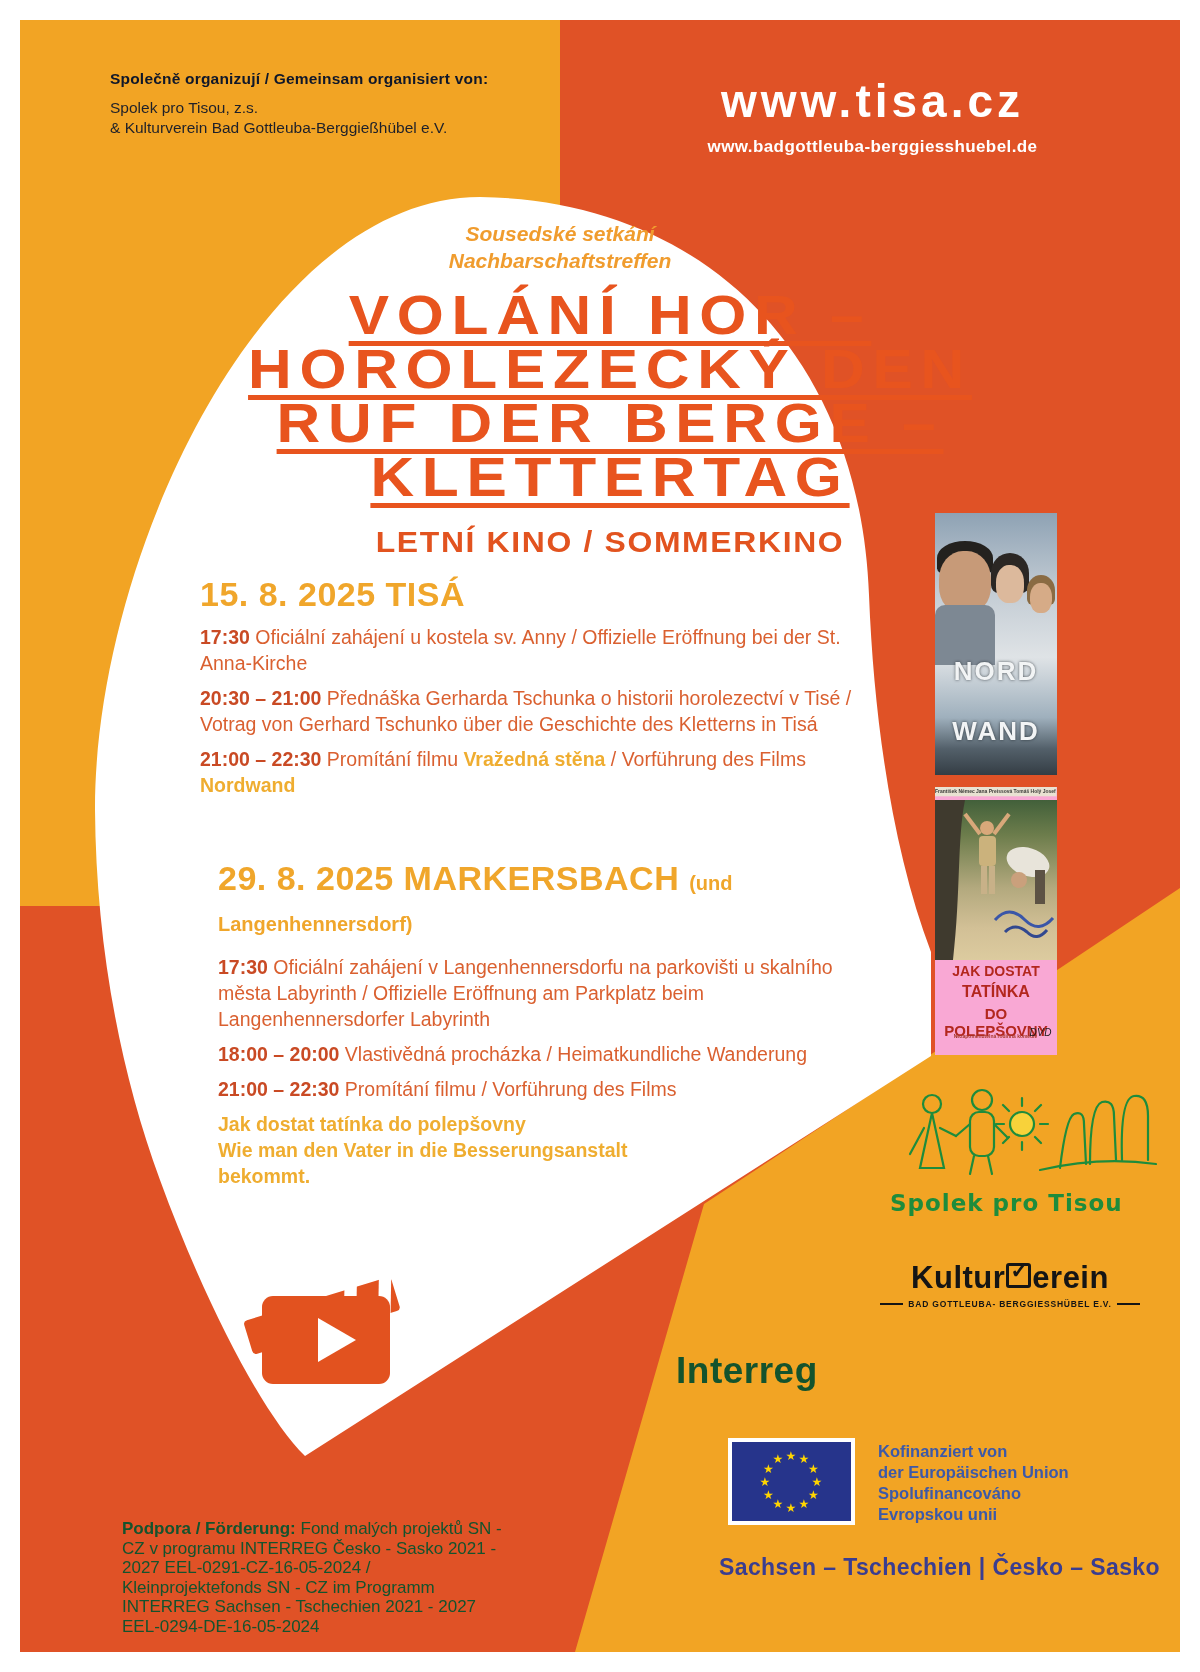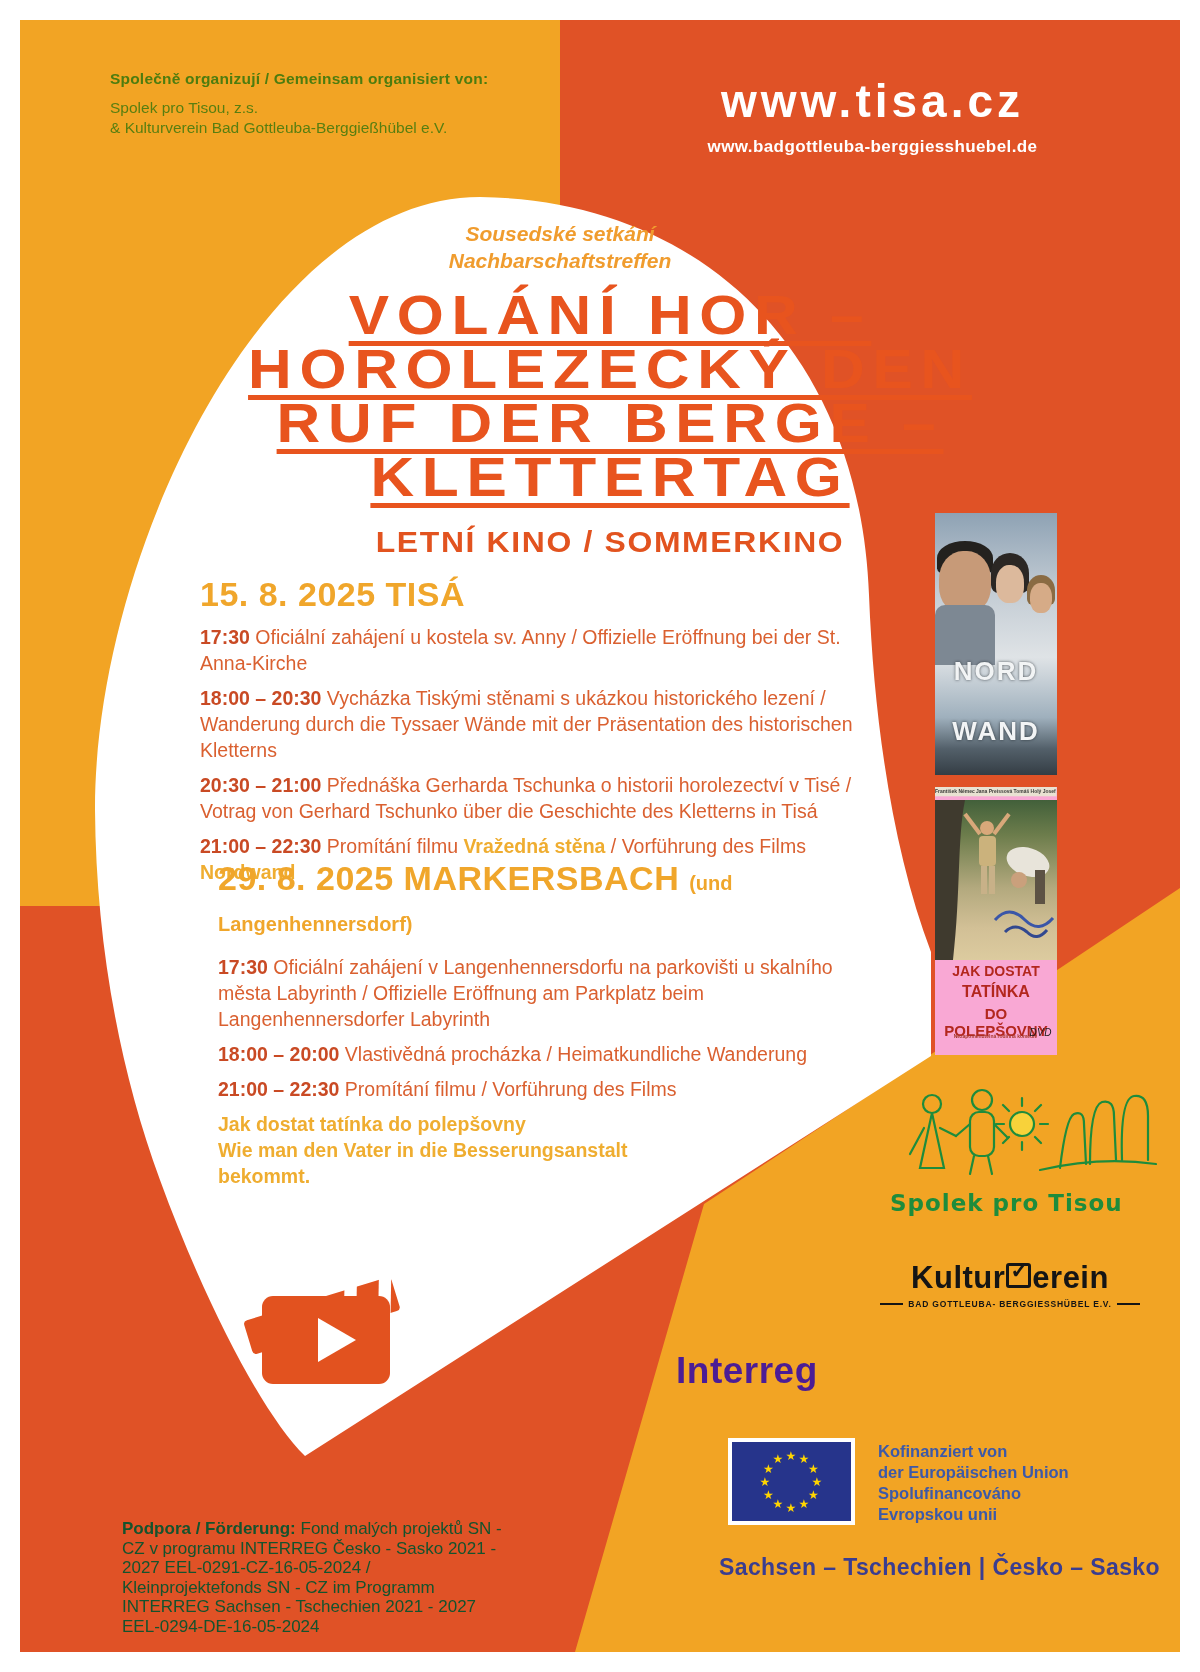--- a/index.html
+++ b/index.html
@@ -2,21 +2,21 @@
 <html><head>
 <meta charset="utf-8">
 <style>
   html,body{margin:0;padding:0;background:#ffffff;}
   .poster{position:relative;width:1200px;height:1672px;margin:0 auto;background:#ffffff;
           font-family:"Liberation Sans",sans-serif;overflow:hidden;}
   .abs{position:absolute;}
   #bg{position:absolute;left:0;top:0;}
 
   
-  .org{left:110px;top:70px;width:470px;color:#4d7c0f;}
+  .org{left:110px;top:70px;width:470px;color:#0f172a;}
   .org .b{font-weight:bold;font-size:15.5px;letter-spacing:.2px;}
   .org .l{font-size:15.5px;line-height:20px;margin-top:10px;opacity:.93;}
   .tisa{left:565px;top:0;width:615px;text-align:center;color:#fff;}
   .tisa .big{margin-top:74px;font-size:46px;font-weight:bold;letter-spacing:4px;}
   .tisa .small{margin-top:9px;font-size:17px;font-weight:bold;letter-spacing:.4px;}
 
   
   .intro{left:210px;top:220px;width:700px;text-align:center;color:#F09C2E;
          font-size:21px;line-height:27px;font-style:italic;font-weight:bold;}
   .titleblock{left:170px;top:288px;width:880px;text-align:center;color:#E8541E;
@@ -62,21 +62,21 @@
   .spolek .lbl{margin-top:2px;color:#1E8C3C;font-weight:bold;font-size:23px;letter-spacing:1px;
                font-family:"DejaVu Sans",sans-serif;}
   .kultur{left:880px;top:1260px;width:260px;text-align:center;color:#151515;}
   .kultur .name{font-size:31px;font-weight:600;letter-spacing:.5px;}
   .kv-box{display:inline-block;width:19px;height:19px;border:3px solid #151515;border-radius:3px;
           position:relative;margin:0 1px;}
   .kv-box::after{content:"✓";position:absolute;left:1px;top:-8px;font-size:22px;font-weight:bold;}
   .kultur .sub{margin-top:3px;display:flex;align-items:center;gap:5px;font-size:8.5px;font-weight:bold;
                letter-spacing:.8px;color:#151515;}
   .kultur .sub .ln{flex:1;height:1.5px;background:#151515;}
-  .interreg{left:676px;top:1350px;font-size:37px;font-weight:bold;color:#4c1d95;letter-spacing:.5px;}
+  .interreg{left:676px;top:1350px;font-size:37px;font-weight:bold;color:#14532d;letter-spacing:.5px;}
   .euroreg{left:891px;top:1346px;display:flex;align-items:center;gap:9px;}
   .el-circle{width:56px;height:56px;border-radius:50%;background:#2BA9E0;position:relative;
              display:flex;justify-content:center;color:#fff;font-weight:bold;font-style:italic;
              font-size:21px;padding-top:4px;box-sizing:border-box;overflow:hidden;}
   .el-circle svg{position:absolute;left:0;bottom:2px;}
   .euroreg .t1{color:#7289B8;font-size:17px;letter-spacing:2.5px;}
   .euroreg .t2{color:#16356E;font-size:21px;font-weight:bold;letter-spacing:1.5px;margin-top:1px;}
 
   
   .euflag{left:728px;top:1438px;width:119px;height:79px;background:#26348B;border:4px solid #fff;}
@@ -125,21 +125,20 @@
     <div class="tl">VOLÁNÍ HOR –</div>
     <div class="tl">HOROLEZECKÝ DEN</div>
     <div class="tl">RUF DER BERGE –</div>
     <div class="tl">KLETTERTAG</div>
     <div class="kino">LETNÍ KINO / SOMMERKINO</div>
   </div>
 
   <div class="abs sched sched1">
       <div class="s-head">15. 8. 2025 TISÁ</div>
       <div class="s-item"><span class="s-time">17:30 </span><span>Oficiální zahájení u kostela sv. Anny / Offizielle Eröffnung bei der St. Anna-Kirche</span></div>
-      <div class="s-item"><span class="s-time">18:00 – 20:30 </span><span>Vycházka Tiskými stěnami s ukázkou historického lezení / Wanderung durch die Tyssaer Wände mit der Präsentation des historischen Kletterns</span></div>
       <div class="s-item"><span class="s-time">20:30 – 21:00 </span><span>Přednáška Gerharda Tschunka o historii horolezectví v Tisé / Votrag von Gerhard Tschunko über die Geschichte des Kletterns in Tisá</span></div>
       <div class="s-item"><span class="s-time">21:00 – 22:30 </span><span>Promítání filmu </span><span class="gold">Vražedná stěna</span><span> / Vorführung des Films </span><span class="gold">Nordwand</span></div>
     </div>
   <div class="abs sched sched2">
       <div class="s-head">29. 8. 2025 MARKERSBACH <span class="s-suffix">(und Langenhennersdorf)</span></div>
       <div class="s-item"><span class="s-time">17:30 </span><span>Oficiální zahájení v Langenhennersdorfu na parkovišti u skalního města Labyrinth / Offizielle Eröffnung am Parkplatz beim Langenhennersdorfer Labyrinth</span></div>
       <div class="s-item"><span class="s-time">18:00 – 20:00 </span><span>Vlastivědná procházka / Heimatkundliche Wanderung</span></div>
       <div class="s-item"><span class="s-time">21:00 – 22:30 </span><span>Promítání filmu / Vorführung des Films</span></div>
       <div class="s-film">Jak dostat tatínka do polepšovny</div>
       <div class="s-film">Wie man den Vater in die Besserungsanstalt</div>

